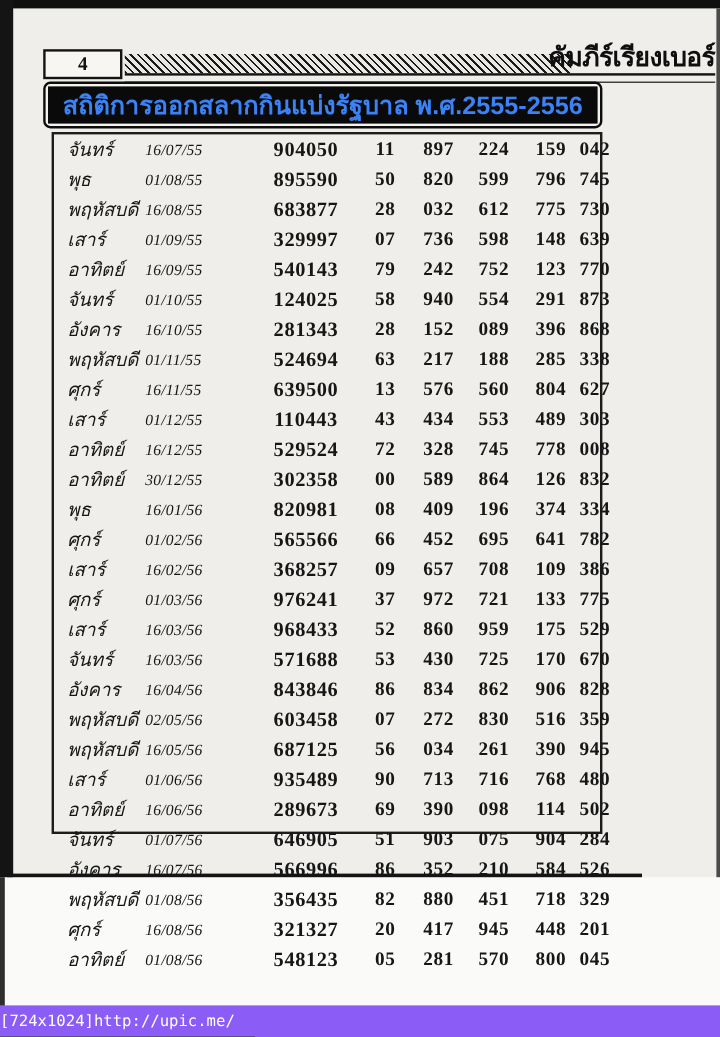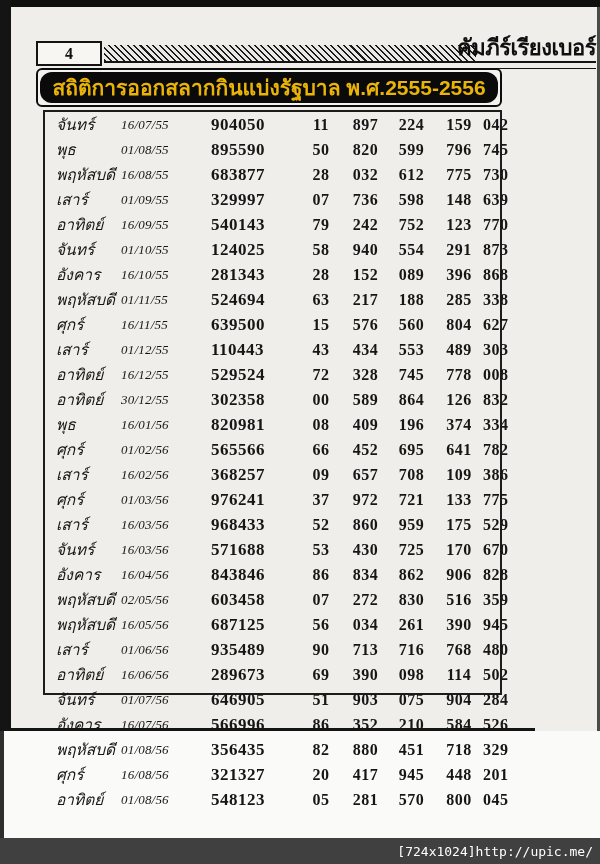--- a/index.html
+++ b/index.html
@@ -20,38 +20,38 @@
   .hatch{position:absolute;left:104px;top:45px;width:372px;height:16px;
          background:repeating-linear-gradient(45deg,#1a1a1a 0 1.5px,#e9e8e4 1.5px 4.5px);}
   .logo{position:absolute;left:440px;top:30px;width:156px;text-align:right;
         font-family:"Liberation Sans","DejaVu Sans",sans-serif;
         font-weight:bold;font-size:22px;color:#0f0f0f;letter-spacing:-0.5px;}
   .rule-double{position:absolute;left:104px;top:61px;width:492px;height:5px;
                border-top:2px solid #141414;border-bottom:1px solid #141414;}
   
   .banner{position:absolute;left:36px;top:68px;width:466px;height:39px;
           border:2px solid #0d0d0d;border-radius:6px;background:#f3f2ee;padding:2px;box-sizing:border-box;}
-  .banner-inner{width:100%;height:100%;background:#0a0a0a;border-radius:12px;
+  .banner-inner{width:100%;height:100%;background:#0a0a0a;border-radius:0;
                 display:flex;align-items:center;justify-content:center;
                 font-family:"Liberation Sans","DejaVu Sans",sans-serif;
-                font-weight:bold;font-size:21px;color:#eab308;white-space:nowrap;}
+                font-weight:bold;font-size:21px;color:#3b82f6;white-space:nowrap;}
   
   .ltable{position:absolute;left:43px;top:110px;width:459px;height:585px;box-sizing:border-box;
           border:2px solid #1c1c1c;display:flex;flex-direction:column;background:transparent;}
   .row{flex:1;display:grid;grid-template-columns:76px 90px 88px 44px 45px 47px 48px 1fr;
        align-items:center;color:#161616;font-family:Liberation Serif, serif;}
   .cell{white-space:nowrap;}
   .day{padding-left:11px;font-size:15.5px;font-style:italic;}
   .date{font-style:italic;font-size:13px;letter-spacing:0.2px;}
-  .n6{font-weight:bold;font-size:17px;letter-spacing:0.5px;}
+  .n6{font-weight:bold;font-size:17px;text-align:center;letter-spacing:0.5px;}
   .n2,.n3{font-weight:bold;font-size:16px;text-align:center;letter-spacing:0.5px;}
   
   .bottom-rule{position:absolute;left:6px;top:728px;width:529px;height:3px;background:#141414;}
-  .wm-band{position:absolute;left:0;top:838px;width:600px;height:26px;background:#404040;
-           display:flex;align-items:center;justify-content:flex-end;padding-right:7px;box-sizing:border-box;}
+  .wm-band{position:absolute;left:0;top:838px;width:600px;height:26px;background:#8b5cf6;
+           display:flex;align-items:center;padding-right:7px;box-sizing:border-box;}
   .wm-text{color:#fff;font-family:"DejaVu Sans Mono","Liberation Mono",monospace;
            font-size:13px;letter-spacing:0px;}
 </style>
 </head>
 <body>
 
 <div class="canvas">
   <div class="paper"></div>
   <div class="lower-paper"></div>
 
@@ -149,21 +149,21 @@
         <div class="cell n2">63</div>
         <div class="cell n3">217</div>
         <div class="cell n3">188</div>
         <div class="cell n3">285</div>
         <div class="cell n3">338</div>
       </div>
       <div class="row">
         <div class="cell day">ศุกร์</div>
         <div class="cell date">16/11/55</div>
         <div class="cell n6">639500</div>
-        <div class="cell n2">15</div>
+        <div class="cell n2">13</div>
         <div class="cell n3">576</div>
         <div class="cell n3">560</div>
         <div class="cell n3">804</div>
         <div class="cell n3">627</div>
       </div>
       <div class="row">
         <div class="cell day">เสาร์</div>
         <div class="cell date">01/12/55</div>
         <div class="cell n6">110443</div>
         <div class="cell n2">43</div>

